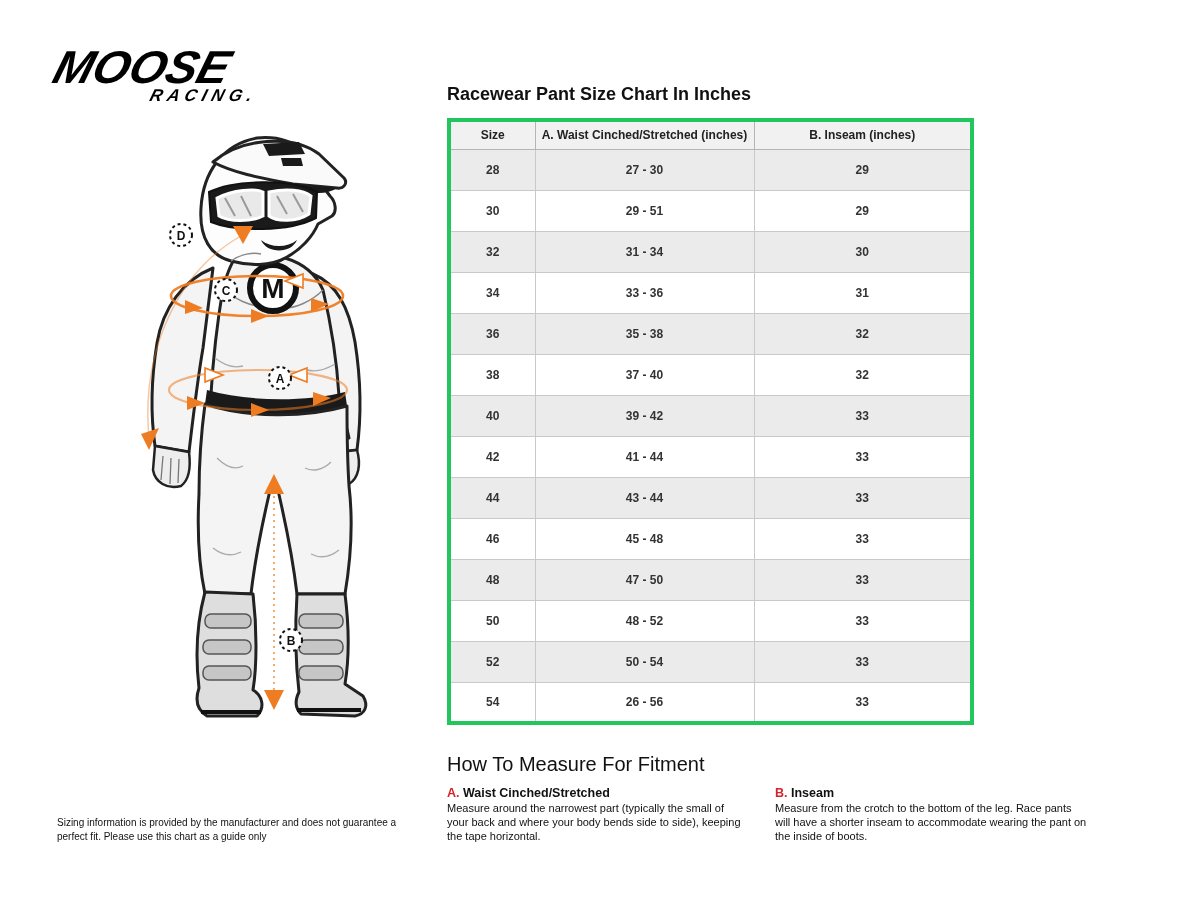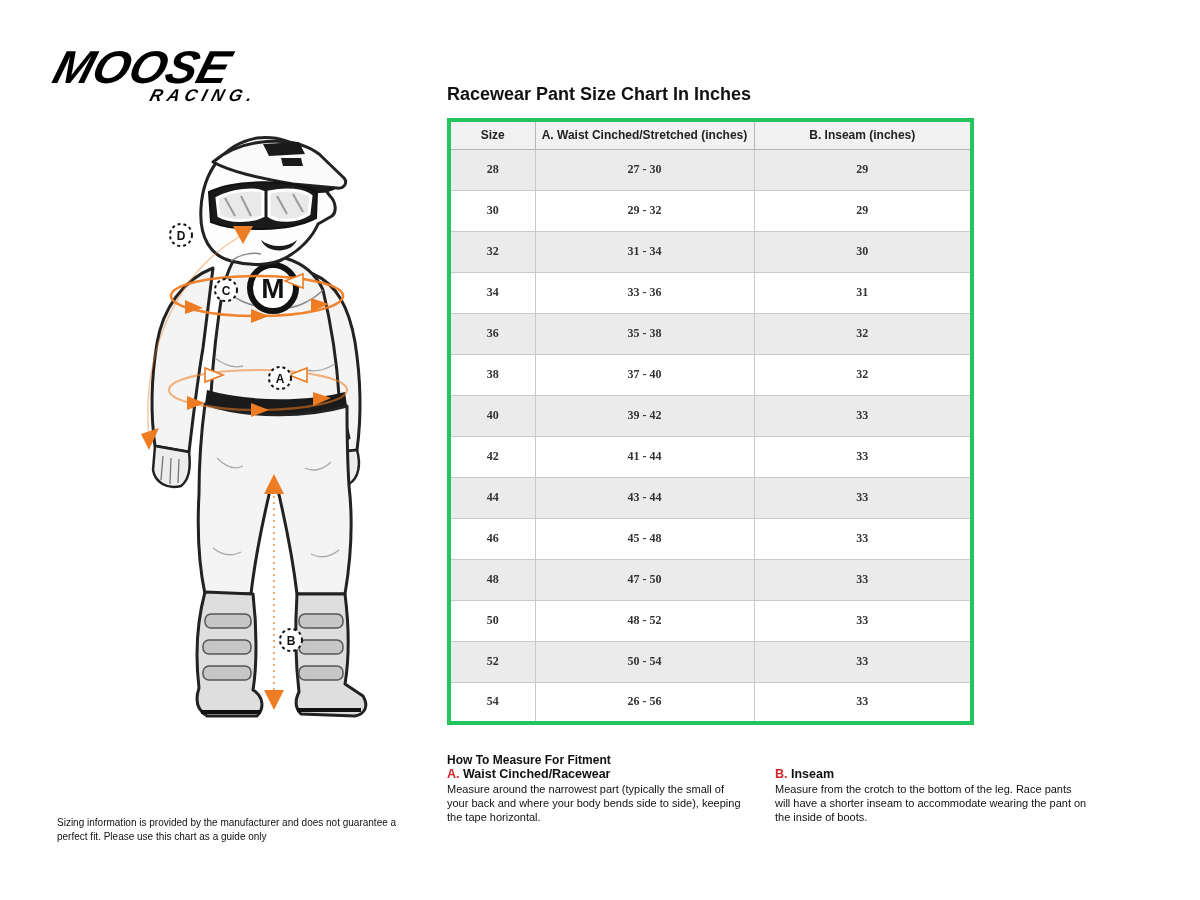--- a/index.html
+++ b/index.html
@@ -18,28 +18,28 @@
   .figure-wrap { position: absolute; left: 55px; top: 128px; width: 380px; height: 640px; }
 
   
   .table-area { position: absolute; left: 447px; top: 84px; width: 524px; }
   .table-title { font-size: 18px; font-weight: 700; color: #111; margin-bottom: 13px; }
   table.size-table { border-collapse: collapse; width: 523px; table-layout: fixed;
                      border: 4px solid #22c55e; }
   table.size-table th { height: 29px; background: #f1f1f1; font-size: 12px; font-weight: 700;
                         color: #222; border: 1px solid #b5b5b5; text-align: center; }
   table.size-table td { height: 41px; font-size: 12px; font-weight: 700; color: #333;
-                        border: 1px solid #c9c9c9; text-align: center; font-family: Liberation Serif, serif; }
+                        border: 1px solid #c9c9c9; text-align: center; }
   table.size-table tbody tr:nth-child(odd) td { background: #ebebeb; }
   table.size-table tbody tr:nth-child(even) td { background: #ffffff; }
   col.c-size { width: 86px; } col.c-waist { width: 219px; } col.c-inseam { width: 218px; }
 
   
   .howto { position: absolute; left: 447px; top: 753px; width: 660px; }
-  .howto-title { font-size: 12px; font-weight: 700; }
+  .howto-title { font-size: 20px; font-weight: 400; margin-bottom: 10px; }
   .howto-cols { display: flex; gap: 33px; }
   .howto-col-a { width: 295px; } .howto-col-b { width: 312px; }
   .ht-label { font-size: 12.5px; font-weight: 700; color: #111; margin-bottom: 1px; }
   .ht-prefix { color: #D2232A; }
   .ht-body { font-size: 11px; line-height: 1.28; color: #111; }
 
   
   .disclaimer { position: absolute; left: 57px; top: 816px; width: 368px;
                 font-size: 10px; line-height: 1.35; color: #111; }
 </style>
@@ -181,21 +181,21 @@
           </tr>
         </thead>
       <tbody>
           <tr>
             <td>28</td>
             <td>27 - 30</td>
             <td>29</td>
           </tr>
           <tr>
             <td>30</td>
-            <td>29 - 32</td>
+            <td>29 - 51</td>
             <td>29</td>
           </tr>
           <tr>
             <td>32</td>
             <td>31 - 34</td>
             <td>30</td>
           </tr>
           <tr>
             <td>34</td>
             <td>33 - 36</td>
@@ -254,21 +254,21 @@
         </tbody>
     </table>
   </div>
 
   <div class="howto">
     <div class="howto-title">How To Measure For Fitment</div>
     <div class="howto-cols">
       <div class="howto-col-a">
         <div class="ht-label">
           <span class="ht-prefix">A.</span>
-          <span>Waist Cinched/Racewear</span>
+          <span>Waist Cinched/Stretched</span>
         </div>
         <div class="ht-body">Measure around the narrowest part (typically the small of your back and where your body bends side to side), keeping the tape horizontal.</div>
       </div>
       <div class="howto-col-b">
         <div class="ht-label">
           <span class="ht-prefix">B.</span>
           <span>Inseam</span>
         </div>
         <div class="ht-body">Measure from the crotch to the bottom of the leg. Race pants will have a shorter inseam to accommodate wearing the pant on the inside of boots.</div>
       </div>

